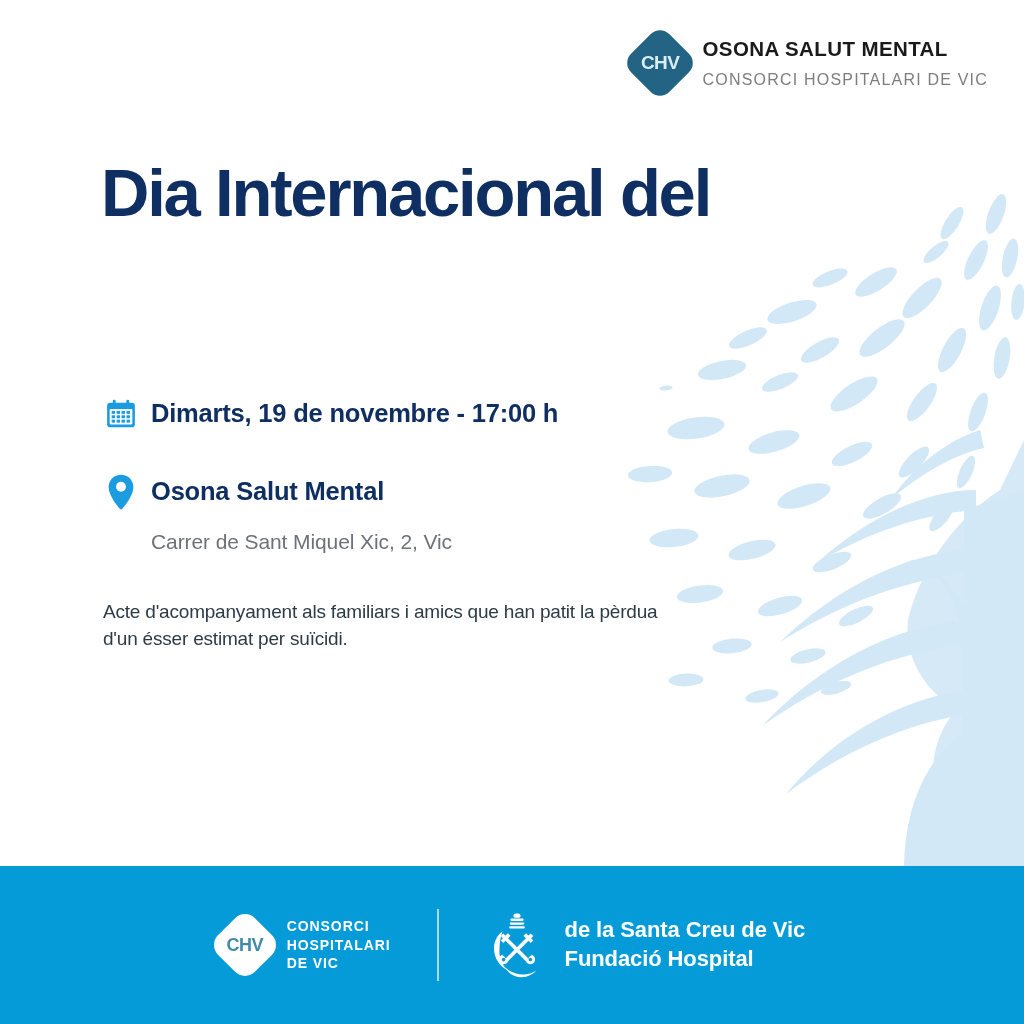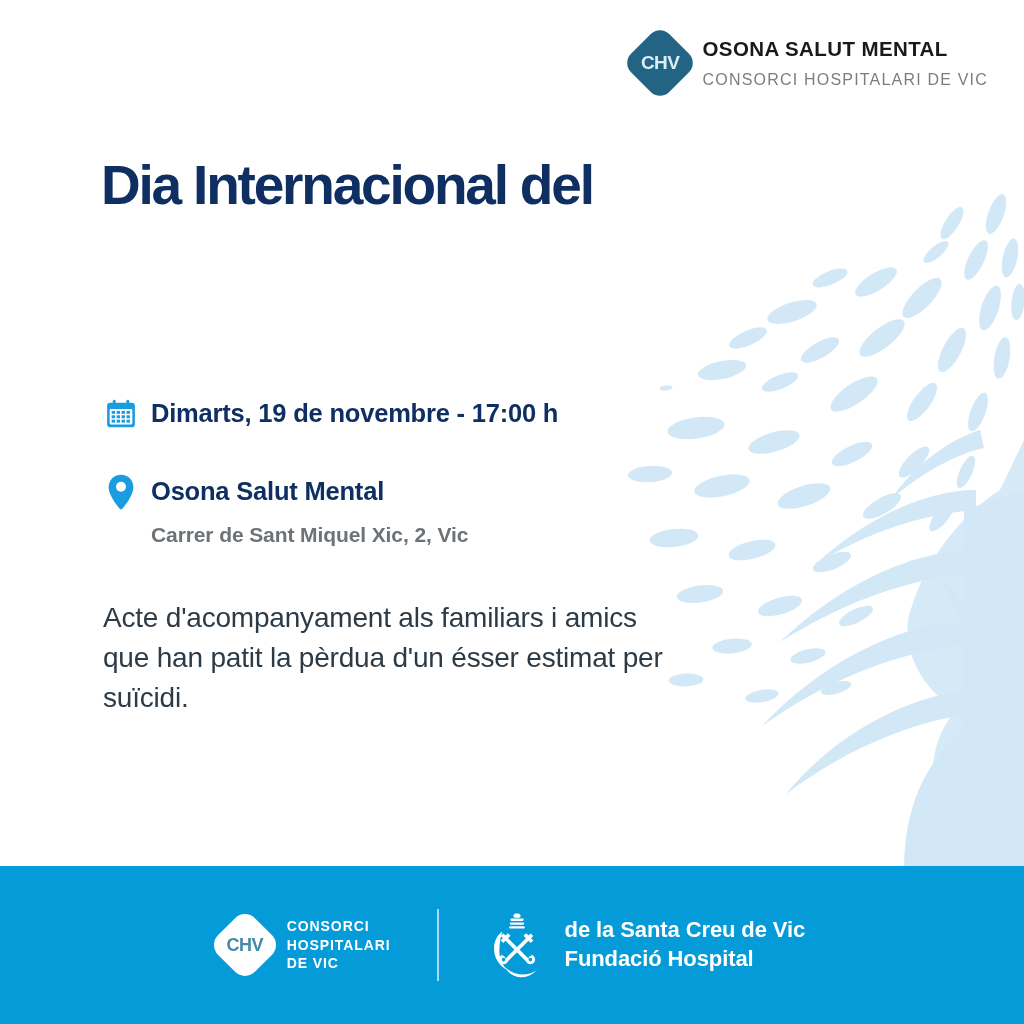--- a/index.html
+++ b/index.html
@@ -75,21 +75,21 @@
   }
 
   
   .title-block {
     position: absolute;
     left: 101px;
     top: 152px;
     z-index: 2;
   }
   .title-line {
-    font-size: 55px;
+    font-size: 67px;
     font-weight: bold;
     letter-spacing: -2.2px;
     line-height: 1.21;
     white-space: nowrap;
   }
   .title-line.dark  { color: #0f2f63; }
   .title-line.accent{ color: #1b9ce0; }
 
   
   .info-block {
@@ -117,32 +117,31 @@
     font-size: 25.5px;
     font-weight: bold;
     color: #0f2f63;
     line-height: 1.22;
     padding-top: 4px;
     letter-spacing: -0.2px;
   }
   .info-sub {
     font-size: 21px;
     color: #6d7277;
-    margin-top: 16px;
+    margin-top: 23px;
     letter-spacing: -0.1px;
-    font-weight: bold;
   }
 
   
   .desc {
     position: absolute;
     left: 103px;
     top: 598px;
     width: 560px;
-    font-size: 28px;
+    font-size: 19px;
     line-height: 1.43;
     color: #2d3b47;
     z-index: 2;
     letter-spacing: -0.2px;
   }
 
   
   .footer {
     position: absolute;
     left: 0;

